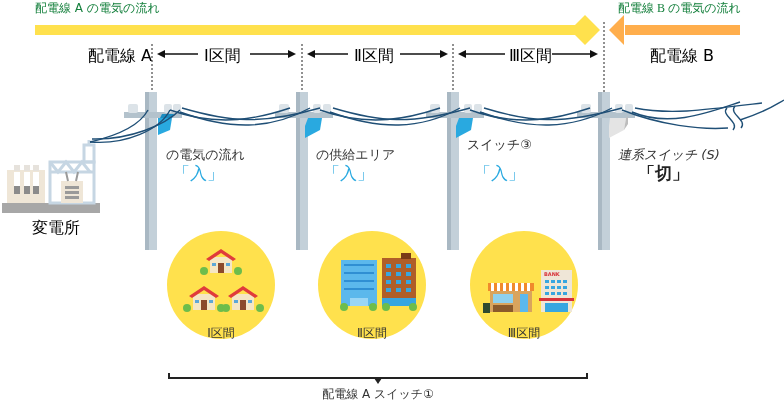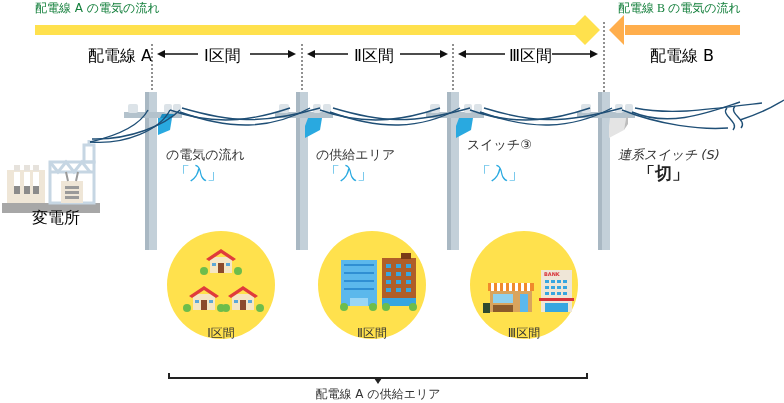--- a/index.html
+++ b/index.html
@@ -254,33 +254,33 @@
 <div class="abs flow-label" style="left:35px; top:0px;">配電線 A の電気の流れ</div>
 <div class="abs flow-label" style="left:618px; top:0px;font-family:Liberation Serif, serif;">配電線 B の電気の流れ</div>
 
 <div class="abs sec-label" style="left:88px; top:46px;">配電線 A</div>
 <div class="abs sec-label" style="left:618px; top:46px;padding-left:32px;">配電線 B</div>
 
 <div class="abs sec-label" style="left:204px; top:46px;">Ⅰ区間</div>
 <div class="abs sec-label" style="left:354px; top:46px;">Ⅱ区間</div>
 <div class="abs sec-label" style="left:509px; top:46px;">Ⅲ区間</div>
 
-<div class="abs sec-label" style="left:32px; top:208px;">変電所</div>
+<div class="abs sec-label" style="left:32px; top:218px;">変電所</div>
 
 <div class="abs switch-name" style="left:166px; top:146px;">の電気の流れ</div>
 <div class="abs switch-state" style="left:173px; top:162px; color:#29a9e0;">「入」</div>
 
 <div class="abs switch-name" style="left:316px; top:146px;">の供給エリア</div>
 <div class="abs switch-state" style="left:323px; top:162px; color:#29a9e0;">「入」</div>
 
 <div class="abs switch-name" style="left:467px; top:136px;">スイッチ③</div>
 <div class="abs switch-state" style="left:474px; top:162px; color:#29a9e0;">「入」</div>
 
 <div class="abs switch-name" style="left:618px; top:146px;font-style:italic;">連系スイッチ (S)</div>
 <div class="abs switch-state" style="left:638px; top:162px; color:#222222; font-weight:bold;">「切」</div>
 
 <div class="abs area-label" style="left:191px; top:325px; width:60px;">Ⅰ区間</div>
 <div class="abs area-label" style="left:342px; top:325px; width:60px;">Ⅱ区間</div>
 <div class="abs area-label" style="left:494px; top:325px; width:60px;">Ⅲ区間</div>
 
 <div class="abs" style="left:544px; top:271px; font-size:5px; color:#d8323a; font-weight:bold;">BANK</div>
 
-<div class="abs area-label" style="left:278px; top:386px; width:200px;">配電線 A の供給エリア</div>
+<div class="abs area-label" style="left:278px; top:386px; width:200px;">配電線 A スイッチ①</div>
 
 </body></html>

